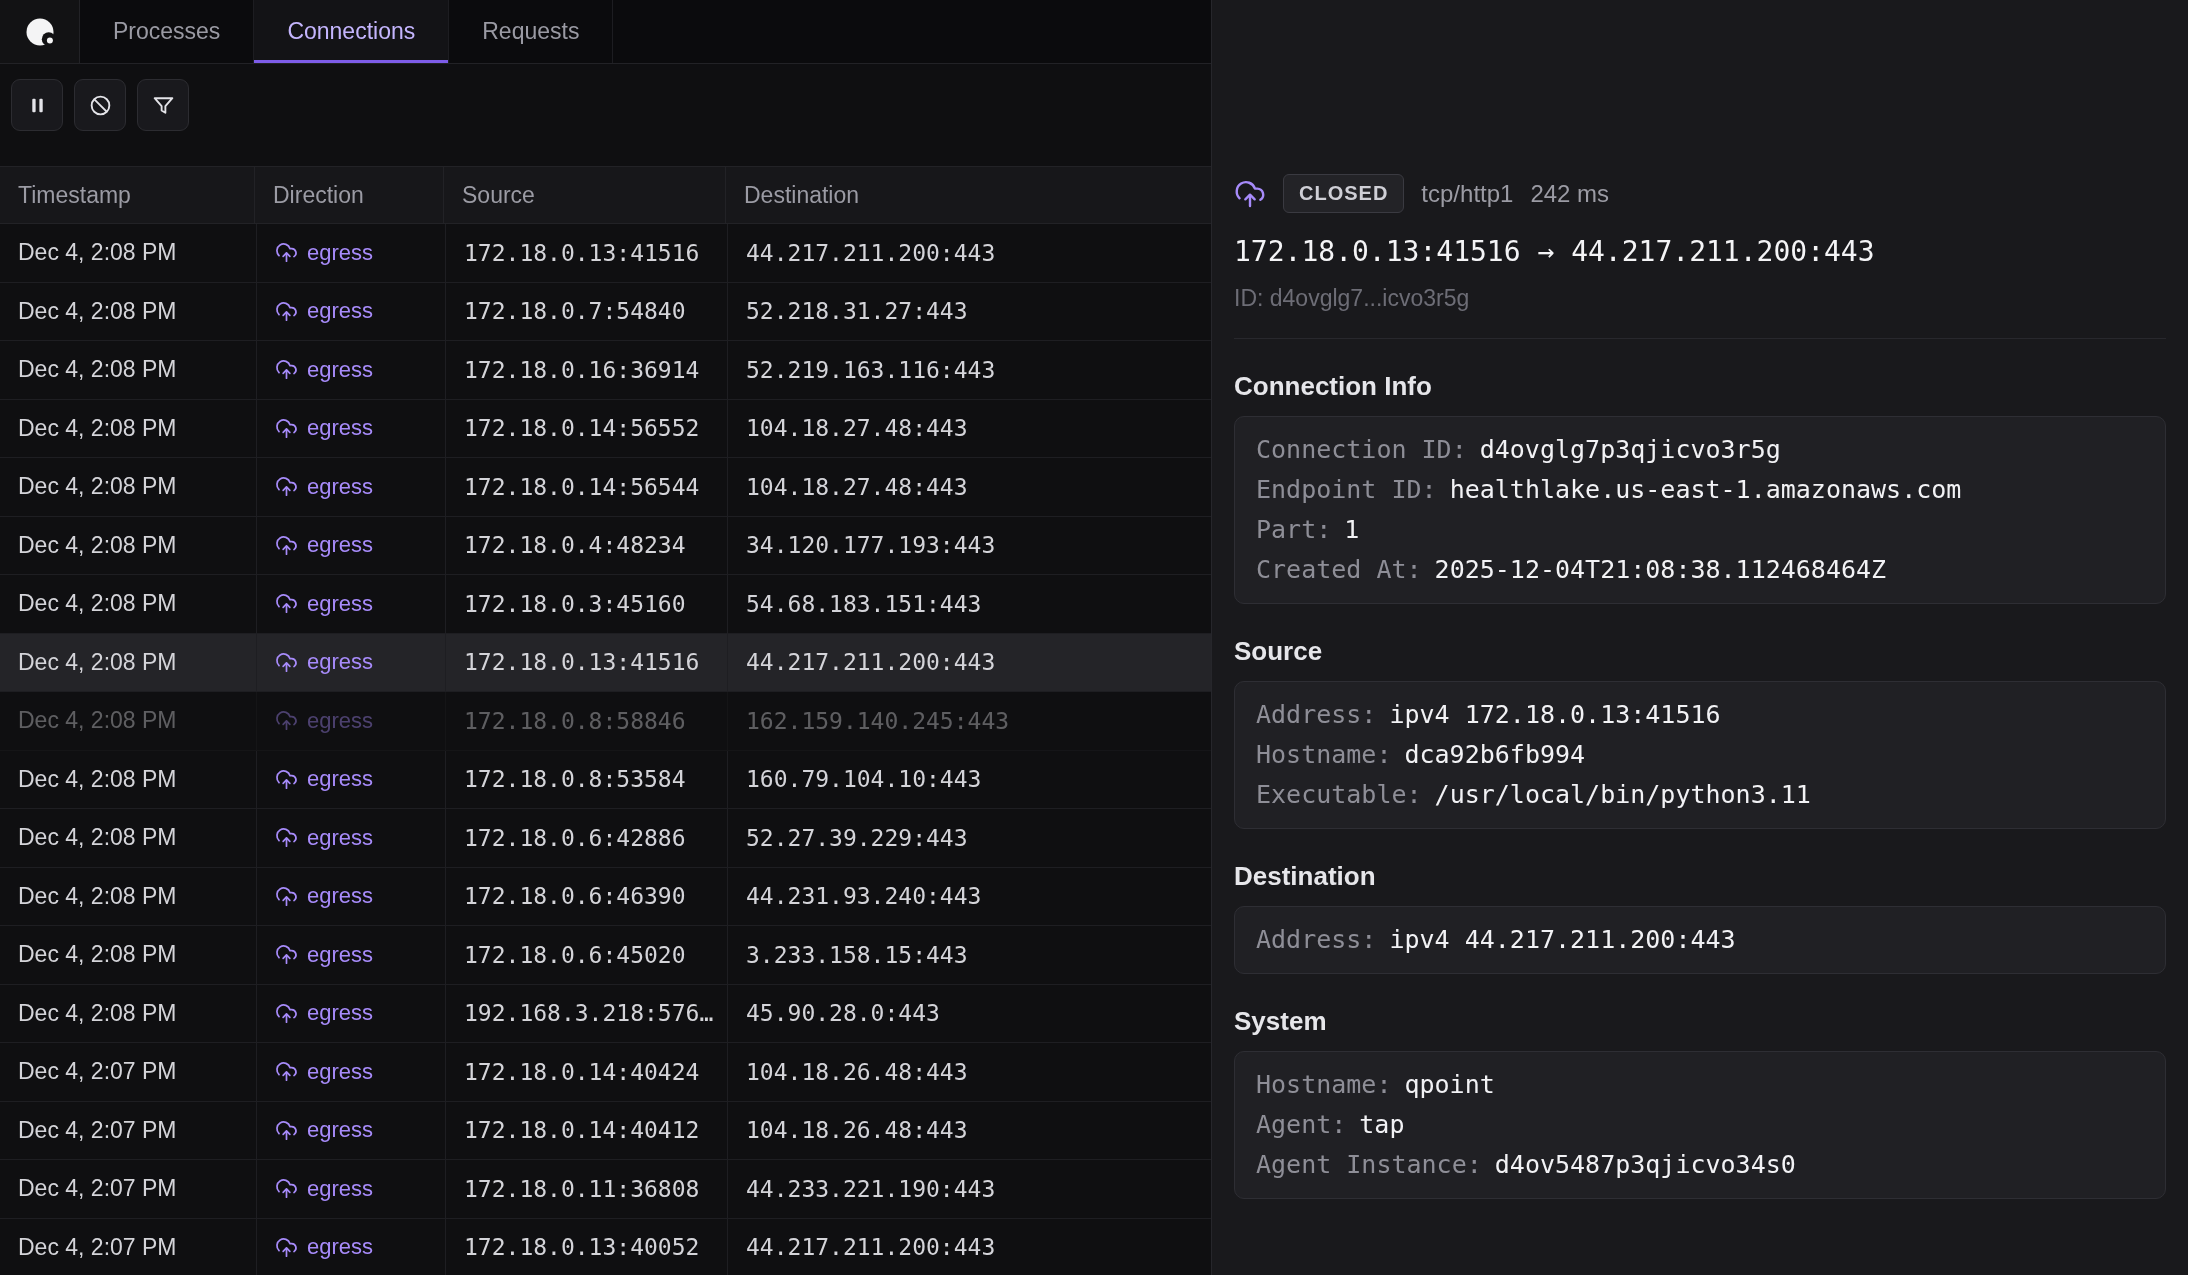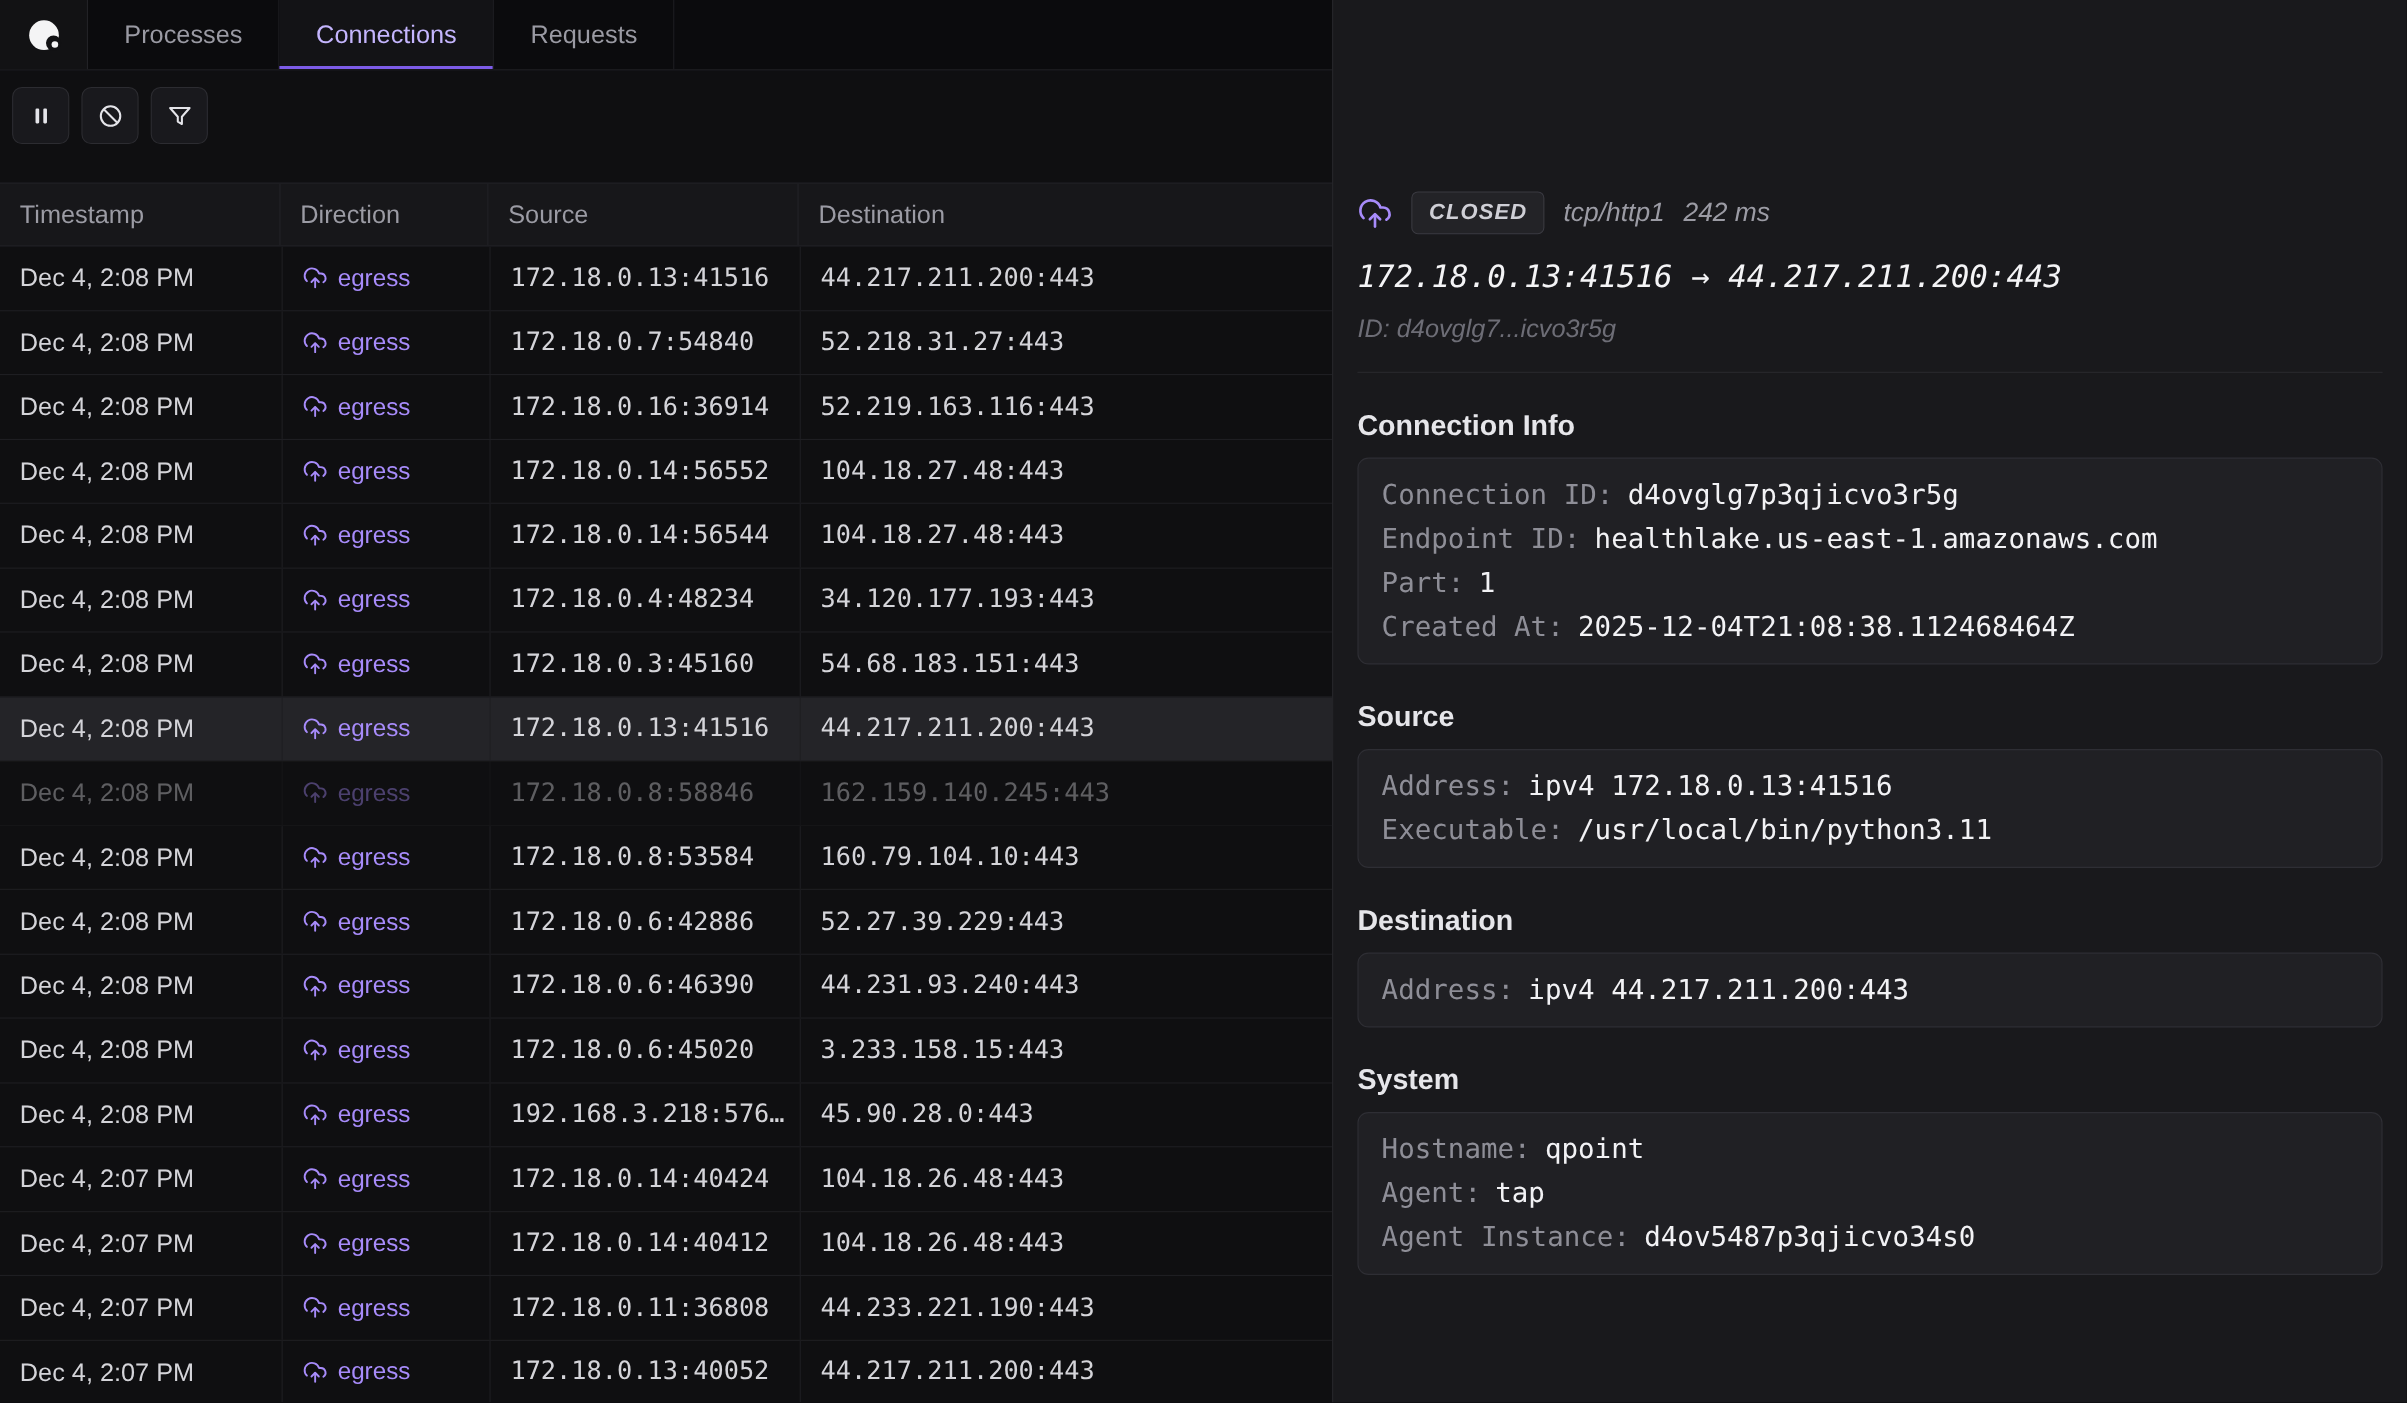--- a/index.html
+++ b/index.html
@@ -41,21 +41,21 @@
   .td { display:flex; align-items:center; font-size:23px; color:#d4d4d9; padding:0 18px;
         border-right:1px solid #1e1e22; overflow:hidden; white-space:nowrap; }
   .td-ts { width:257px; }
   .td-dir { width:189px; color:#a78bfa; font-size:22px; gap:9px; }
   .td-src { width:282px; }
   .td-dst { flex:1; border-right:none; }
 
   
   .detail { flex:1; background:#19191c; border-left:1px solid #26262b;
             padding:174px 22px 0 22px; overflow:hidden; }
-  .dheader { padding-bottom:26px; border-bottom:1px solid #28282d;font-style:italic; }
+  .dheader { padding-bottom:26px; border-bottom:1px solid #28282d; }
   .drow1 { display:flex; align-items:center; gap:17px; color:#a78bfa; }
   .badge { font-size:20px; font-weight:700; letter-spacing:1px; color:#cfcfd6;
            background:#232327; border:1px solid #3a3a41; border-radius:6px; padding:7px 15px; }
   .proto, .dur { font-size:24px; color:#9b9ba4; }
   .conn { margin-top:22px; font-size:28px; color:#f4f4f6; }
   .connid { margin-top:17px; font-size:23px; color:#6d6d76; }
 
   .dsec h3 { margin-top:32px; font-size:26px; font-weight:600; color:#e6e6ea; }
   .dbox { margin-top:14px; background:#202024; border:1px solid #2e2e34; border-radius:10px;
           padding:13px 21px; }
@@ -439,20 +439,23 @@
         </section>
 
         <section class="dsec">
           <h3>Source</h3>
           <div class="dbox">
 
               <div class="field">
                 <span class="flabel">Address:</span><span class="fvalue">ipv4 172.18.0.13:41516</span>
               </div>
 
+              <div class="field">
+                <span class="flabel">Hostname:</span><span class="fvalue">dca92b6fb994</span>
+              </div>
 
               <div class="field">
                 <span class="flabel">Executable:</span><span class="fvalue">/usr/local/bin/python3.11</span>
               </div>
 
             </div>
         </section>
 
         <section class="dsec">
           <h3>Destination</h3>

